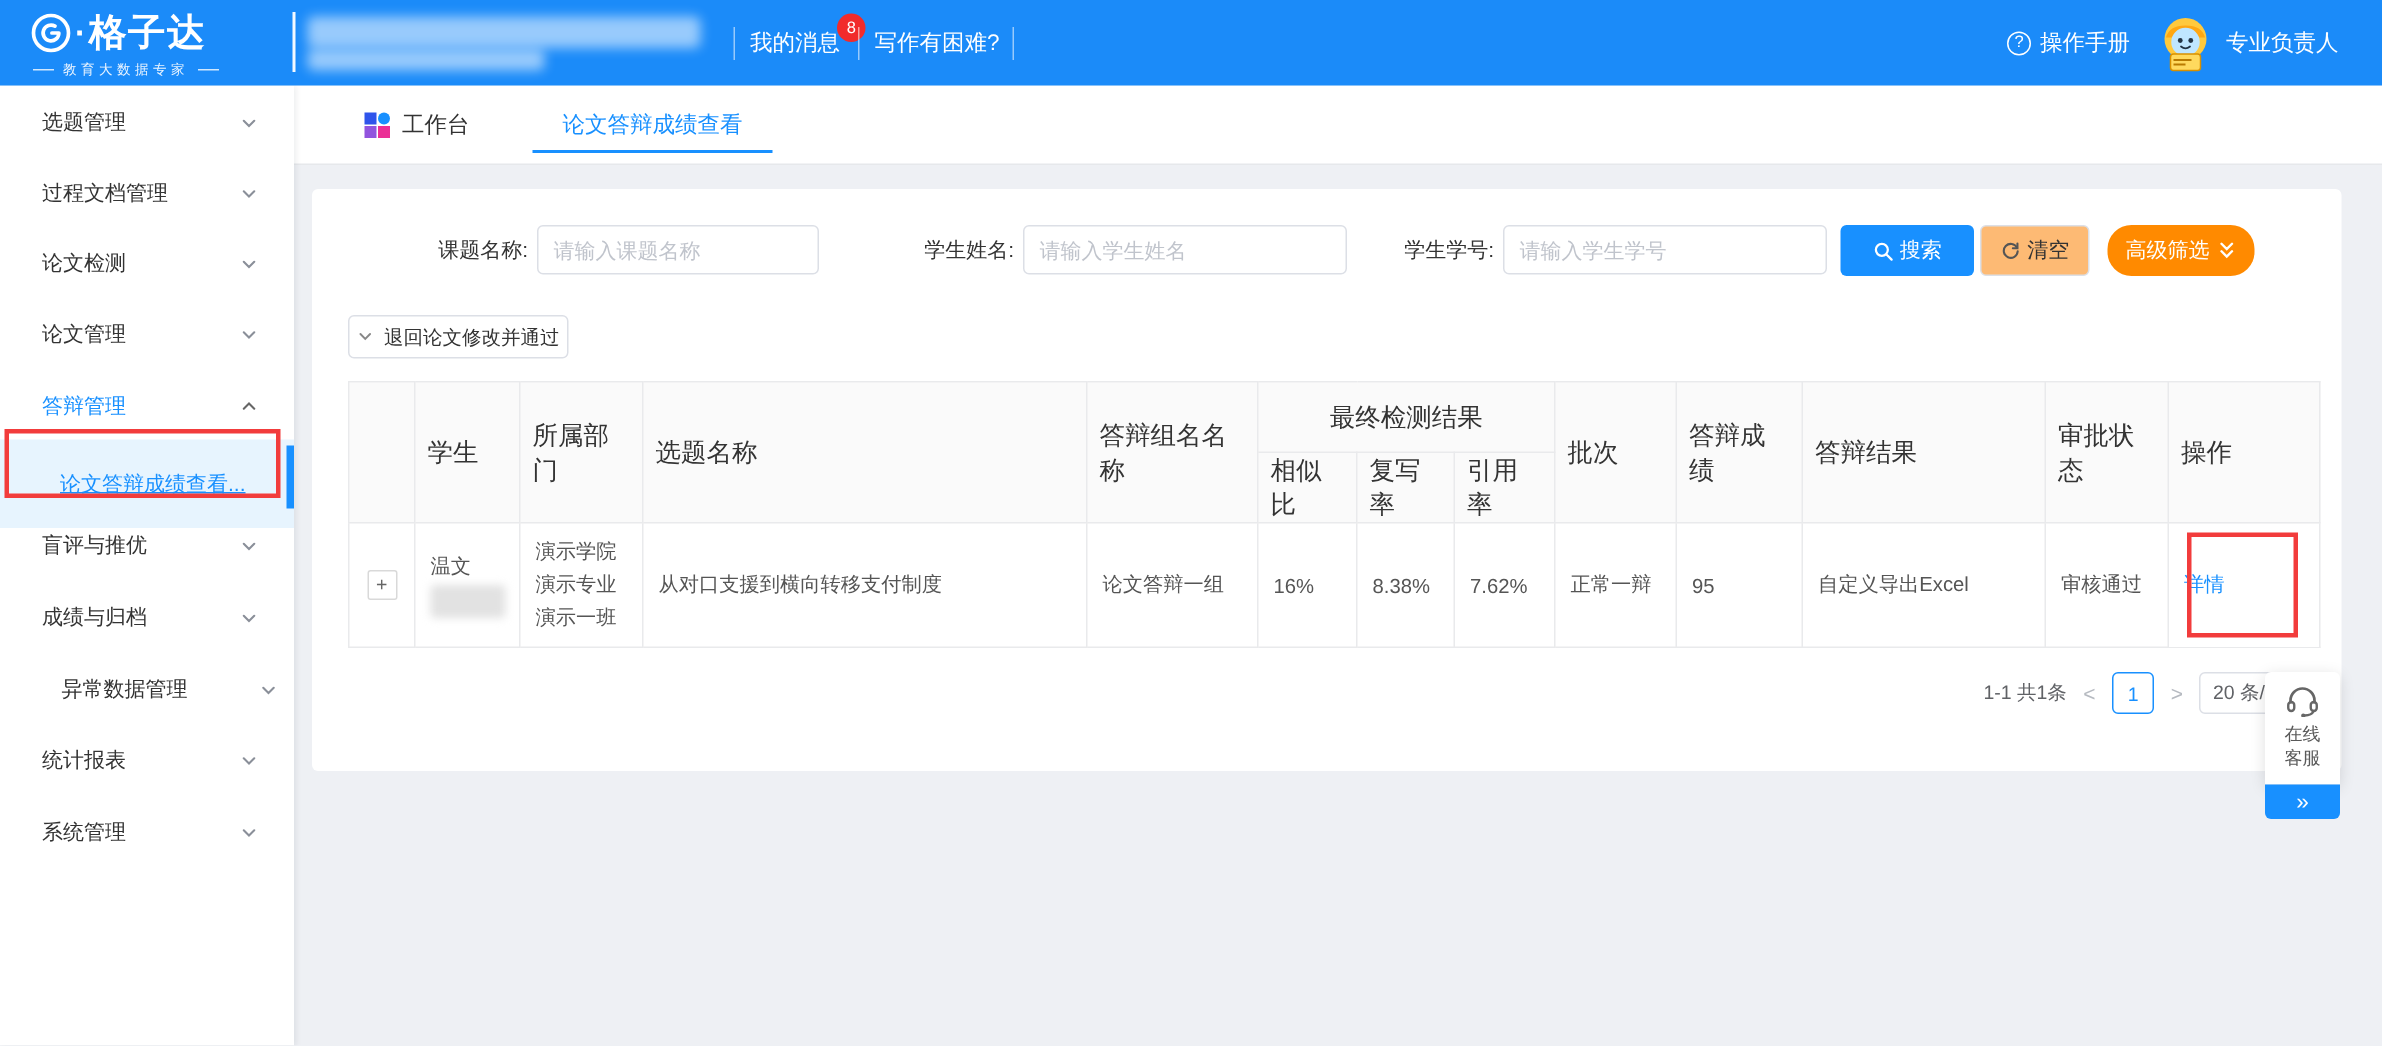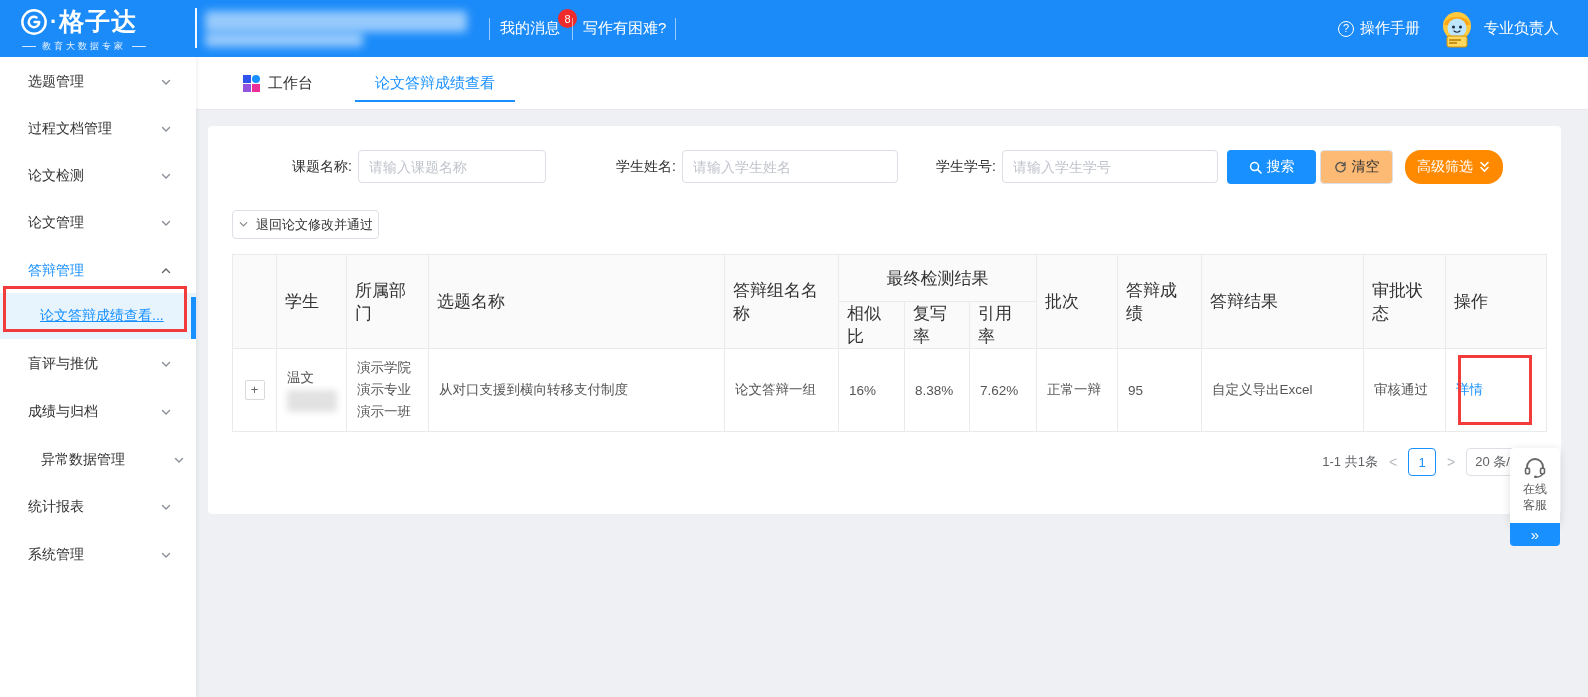--- a/index.html
+++ b/index.html
@@ -23,21 +23,21 @@
   .censor { position:absolute; background:rgba(255,255,255,.55); filter:blur(4px); border-radius:4px; }
   .hdr-item { position:absolute; top:0; height:57px; display:flex; align-items:center; gap:6px; color:#fff; font-size:15px; cursor:pointer; }
   .badge { position:absolute; left:58px; top:9px; min-width:19px; height:19px; border-radius:50%; background:#f12b2b; color:#fff; font-size:11px; display:flex; align-items:center; justify-content:center; }
   .qicon { width:16px; height:16px; border:1.4px solid #fff; border-radius:50%; font-size:11px; line-height:13px; text-align:center; color:#fff; }
   .avatar { position:absolute; left:1438px; top:10px; width:38px; height:38px; }
   
   .sidebar { position:absolute; left:0; top:57px; width:196px; height:640px; background:#fff; box-shadow:1px 0 4px rgba(0,21,41,.08); z-index:20; }
   .side-item { position:absolute; left:0; width:196px; height:46px; display:flex; align-items:center; justify-content:space-between; padding:0 24px 0 28px; font-size:14px; color:#333; cursor:pointer; }
   .side-item .chev { color:#8a8f99; display:flex; }
   .side-item.active-parent { color:#1890ff; }
-  .sub-band { position:absolute; left:0; top:236px; width:196px; height:46px; background:#e7f4fe; display:flex; align-items:center; cursor:pointer; }
+  .sub-band { position:absolute; left:0; top:236px; width:196px; height:59px; background:#e7f4fe; display:flex; align-items:center; cursor:pointer; }
   .sub-band span { margin-left:40px; font-size:14px; color:#1890ff; text-decoration:underline; }
   .active-bar { position:absolute; left:191px; top:240px; width:5px; height:42px; background:#1890ff; }
   .anno { position:absolute; border:3px solid #f23c3c; z-index:40; pointer-events:none; }
   .anno-side { left:3px; top:229px; width:184px; height:46px; }
   
   .tabbar { position:absolute; left:196px; top:57px; width:1392px; height:53px; background:#fff; border-bottom:1px solid #e6e8eb; z-index:10; }
   .tab-work { position:absolute; left:47px; top:0; height:52px; display:flex; align-items:center; gap:8px; font-size:15px; color:#333; cursor:pointer; }
   .grid-ic { width:17px; height:17px; display:grid; grid-template-columns:8px 8px; grid-template-rows:8px 8px; gap:1px; }
   .grid-ic i { display:block; }
   .tab-active { position:absolute; left:159px; top:0; width:160px; height:52px; display:flex; align-items:center; justify-content:center; font-size:15px; color:#1890ff; cursor:pointer; }

